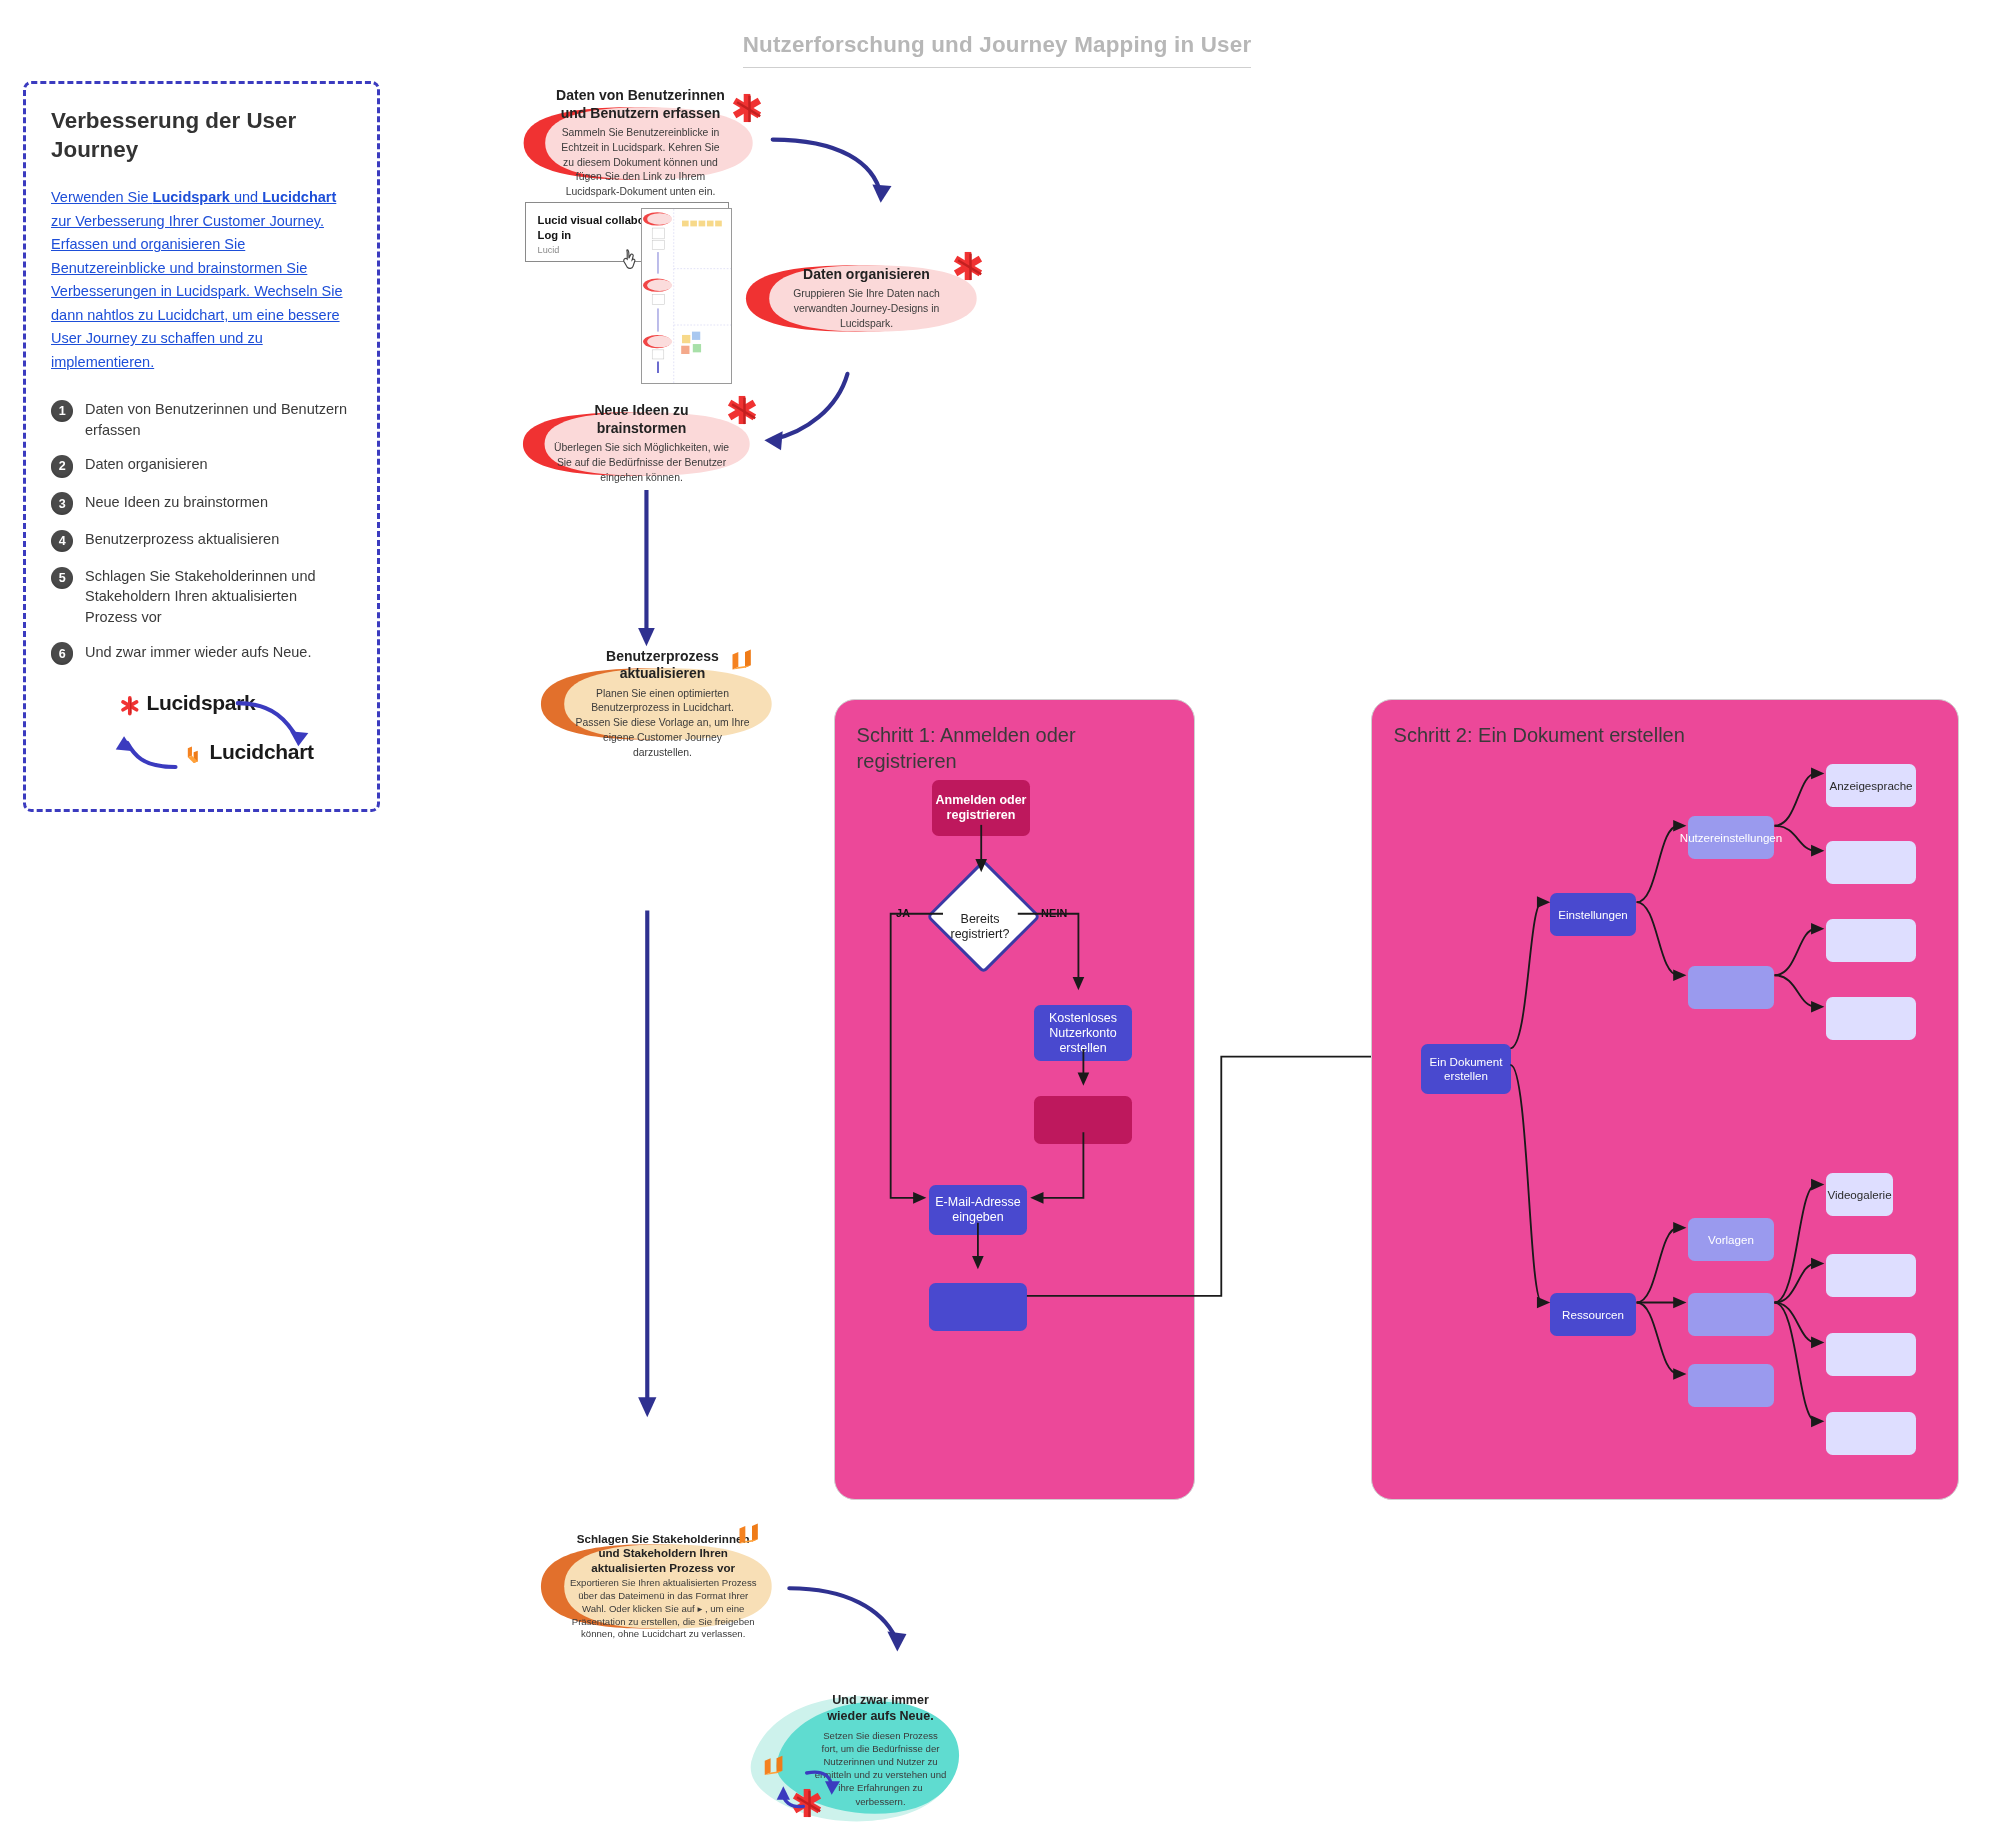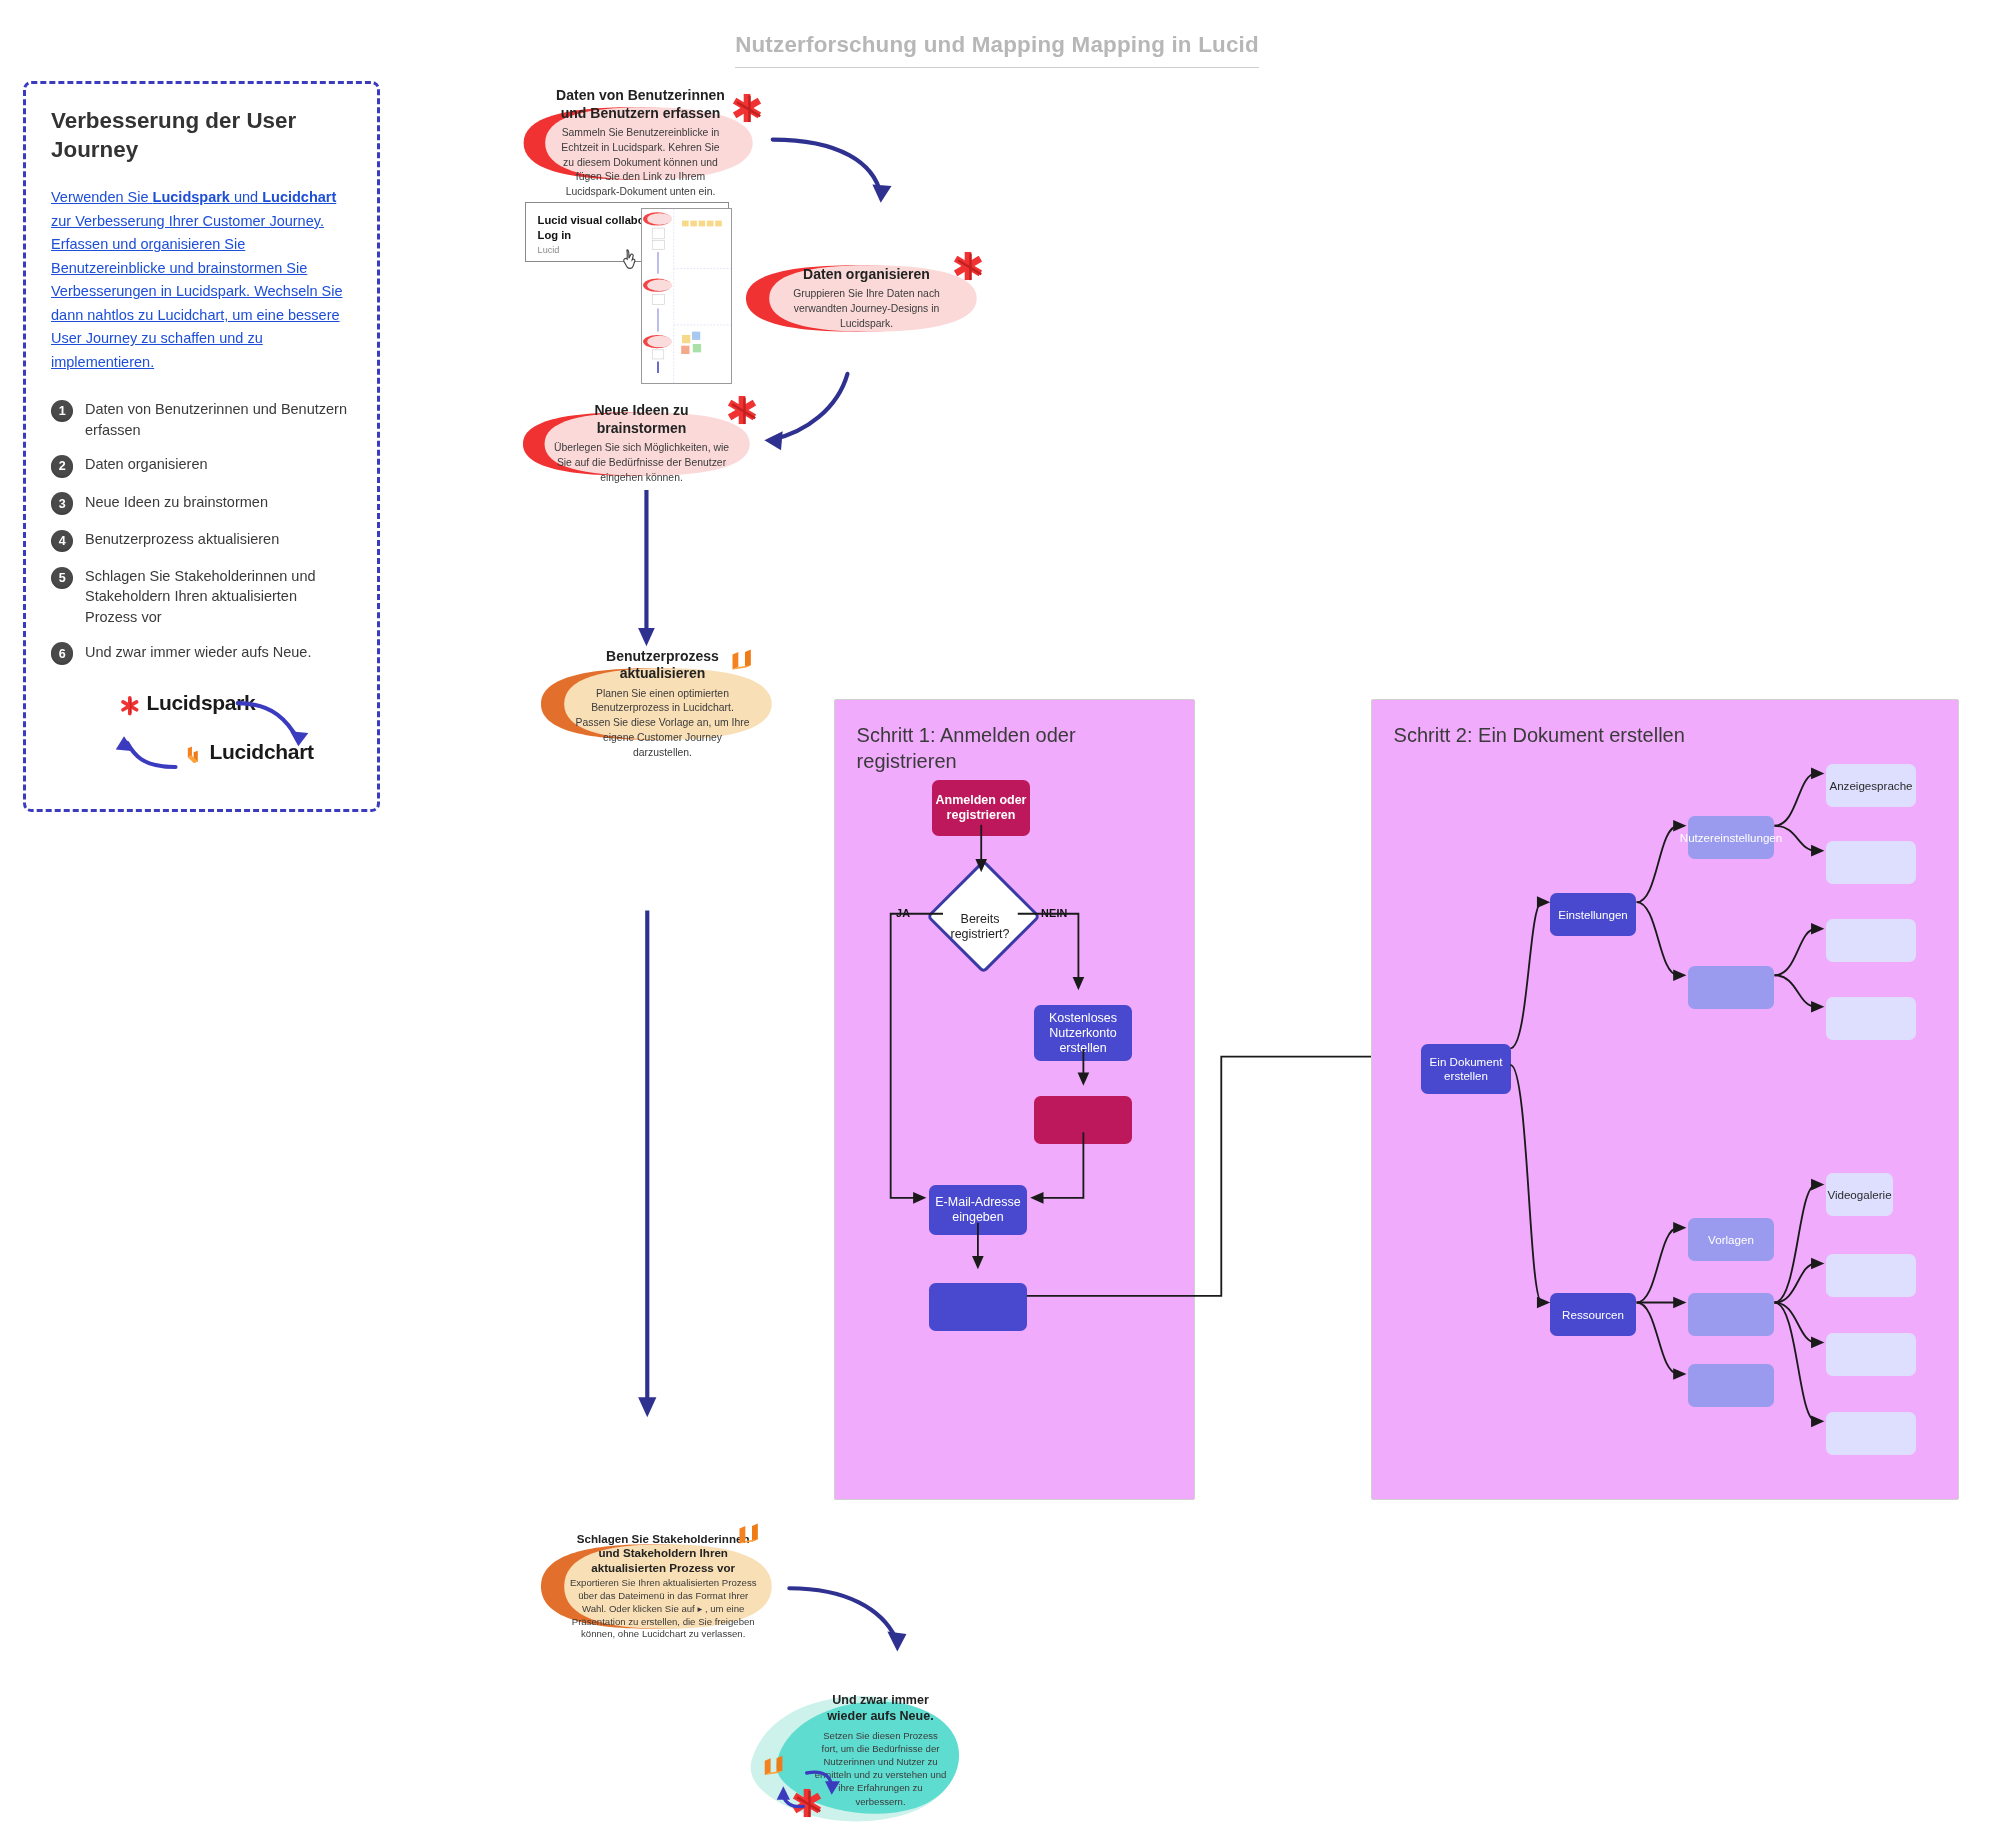--- a/index.html
+++ b/index.html
@@ -75,21 +75,21 @@
   }
   #link-card .lc-title{font-size:11.2px;font-weight:700;color:#111;line-height:1.3;}
   #link-card .lc-sub{font-size:9.1px;color:#8a8a8a;margin-top:3.3px;}
   #link-thumb{
     left:641px;top:208px;width:91px;height:176px;
     border:1.2px solid #9a9a9a;background:#fff;box-sizing:border-box;overflow:hidden;
   }
 
   
   .panel{
-    position:absolute;border:1.2px solid #cfcfcf;border-radius:2px;background:#f0abfc;
+    position:absolute;border:1.2px solid #cfcfcf;border-radius:21px;background:#ec4899;
   }
   .panel-title{
     position:absolute;left:0;top:21.6px;width:100%;text-align:center;
     font-size:20px;color:#3a3a3a;line-height:1.34;padding:0 33px;box-sizing:border-box;
   }
   #panel1{left:834px;top:699px;width:359px;height:799px;}
   #panel1 .panel-title{text-align:left;padding-left:21.6px;}
   #panel2{left:1371px;top:699px;width:586px;height:799px;}
   #panel2 .panel-title{text-align:left;padding-left:21.6px;}
 
@@ -114,21 +114,21 @@
     text-align:center;font-size:12.5px;color:#222;line-height:1.25;
   }
   .edge-label{position:absolute;font-size:10.8px;font-weight:700;color:#111;letter-spacing:0.2px;}
 
   svg.ov{position:absolute;left:0;top:0;width:1994px;height:1840px;pointer-events:none;overflow:visible;}
 </style>
 </head>
 <body>
 
 <div id="doc-header" class="abs">
-  <div id="doc-title">Nutzerforschung und Mapping Mapping in Lucid</div>
+  <div id="doc-title">Nutzerforschung und Journey Mapping in User</div>
 </div>
 
 <div id="instr-card" class="abs">
   <div id="instr-title">Verbesserung der User Journey</div>
   <div id="instr-body">Verwenden Sie <b>Lucidspark</b> und <b>Lucidchart</b> zur Verbesserung Ihrer Customer Journey. Erfassen und organisieren Sie Benutzereinblicke und brainstormen Sie Verbesserungen in Lucidspark. Wechseln Sie dann nahtlos zu Lucidchart, um eine bessere User Journey zu schaffen und zu implementieren.</div>
 
   <div id="steps-list">
     <div class="step-row">
       <div class="step-num">1</div>
       <div class="step-text">Daten von Benutzerinnen und Benutzern erfassen</div>

